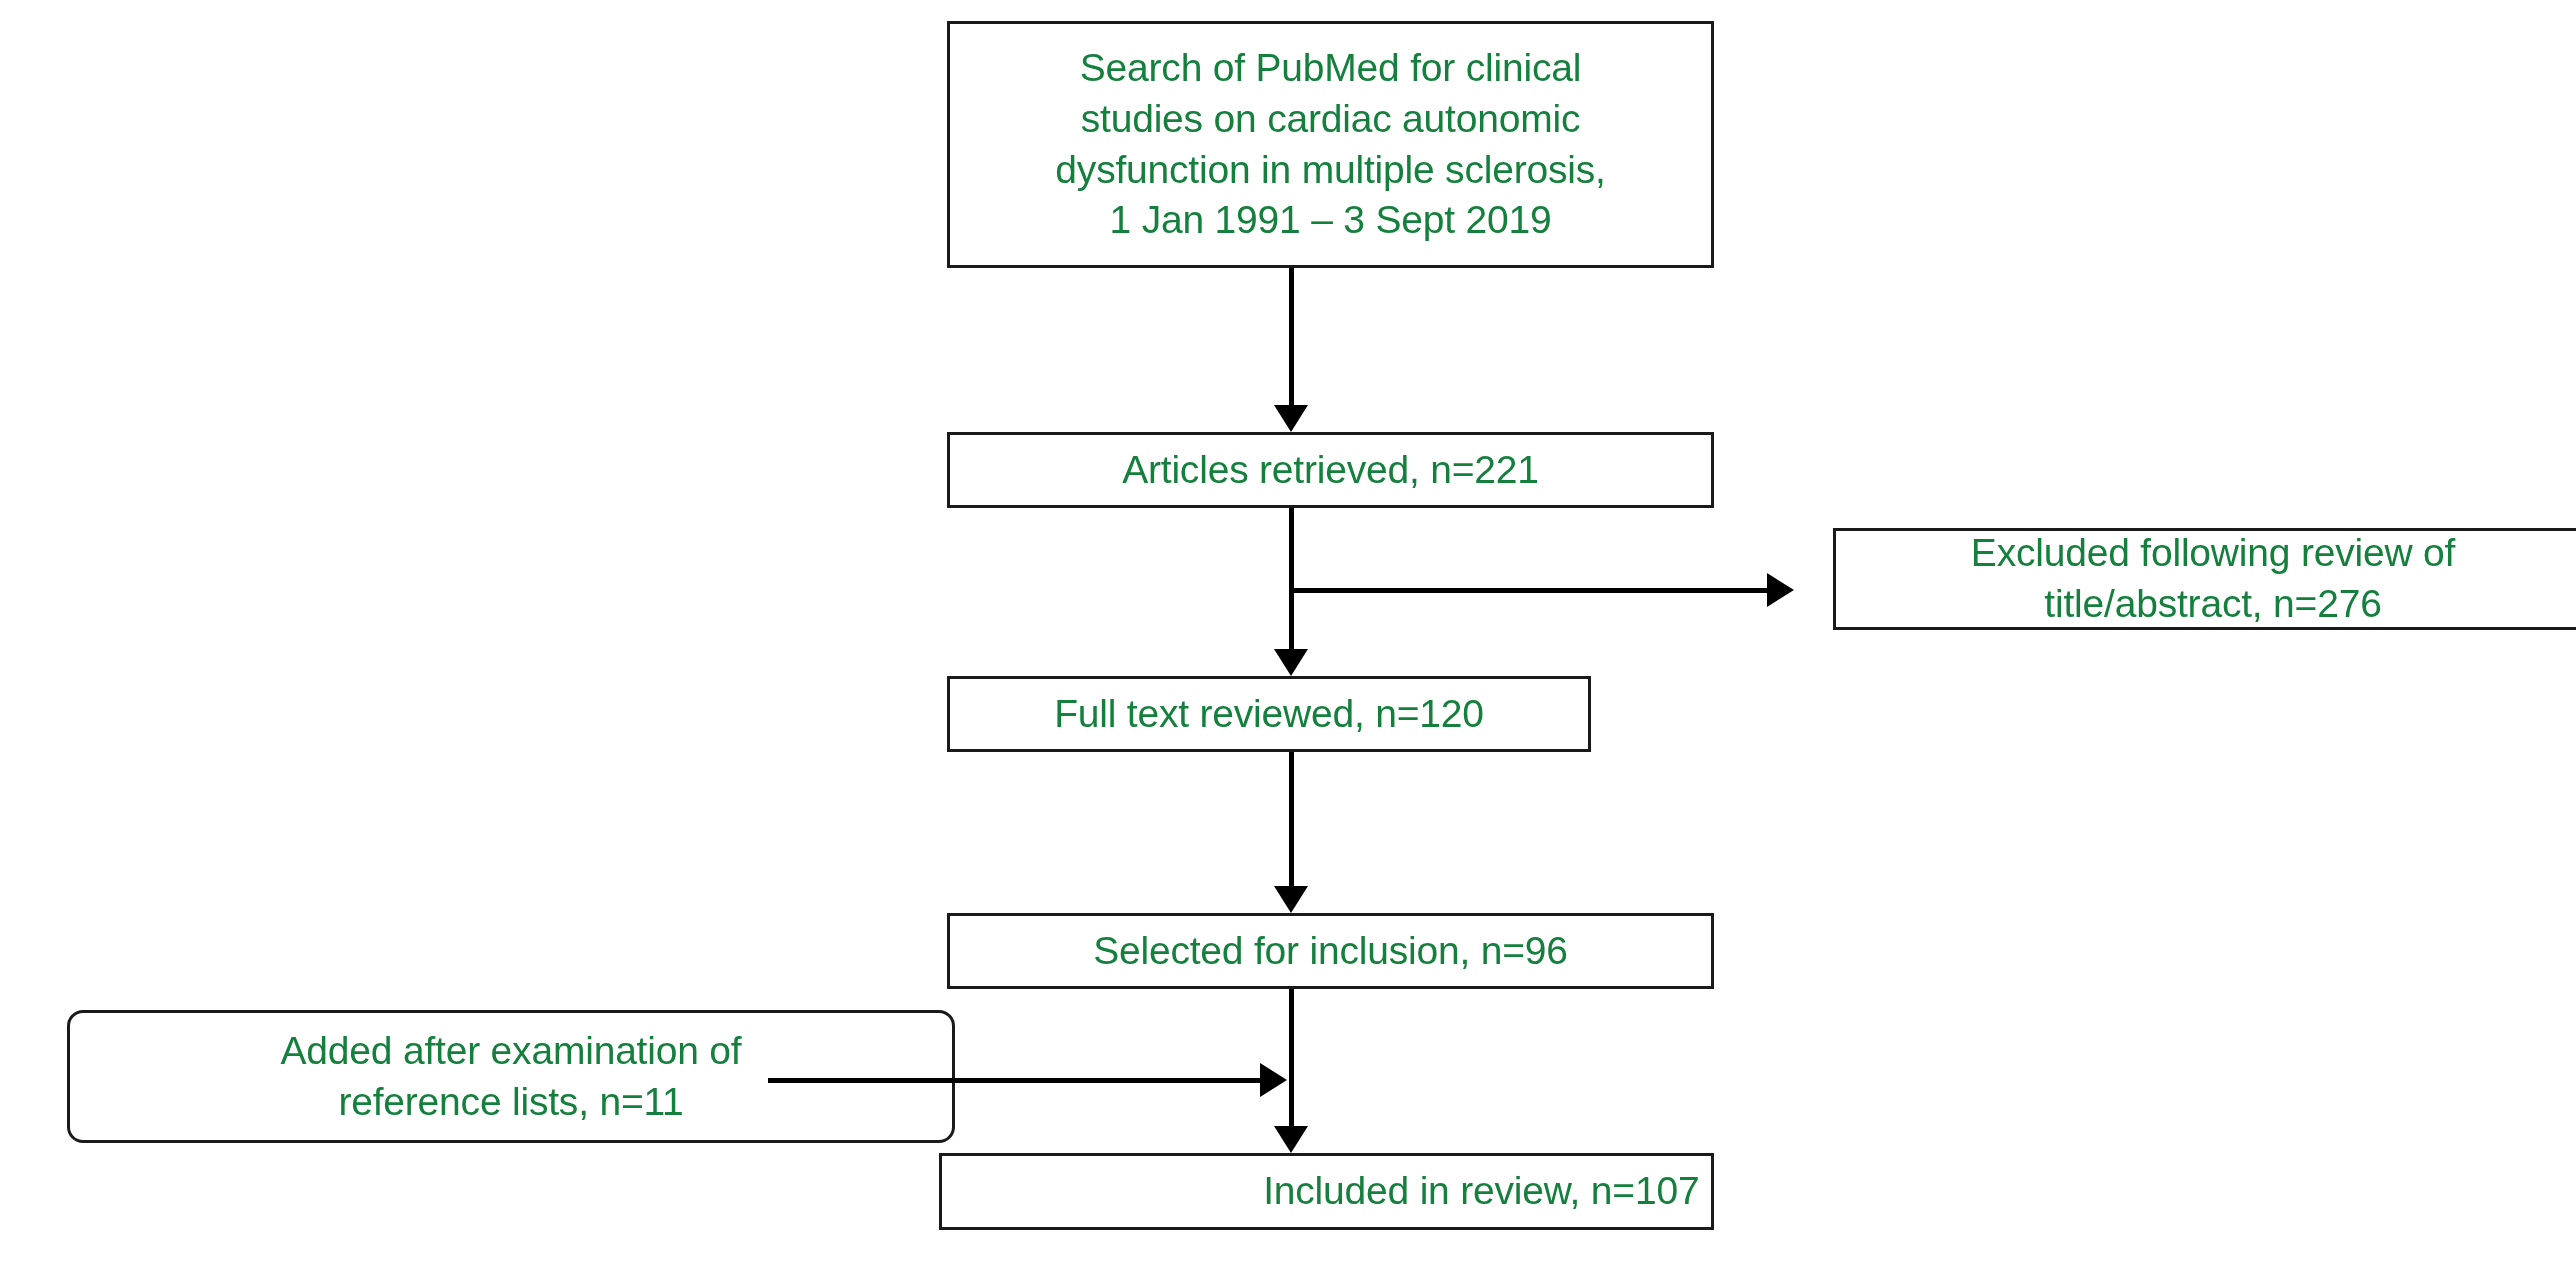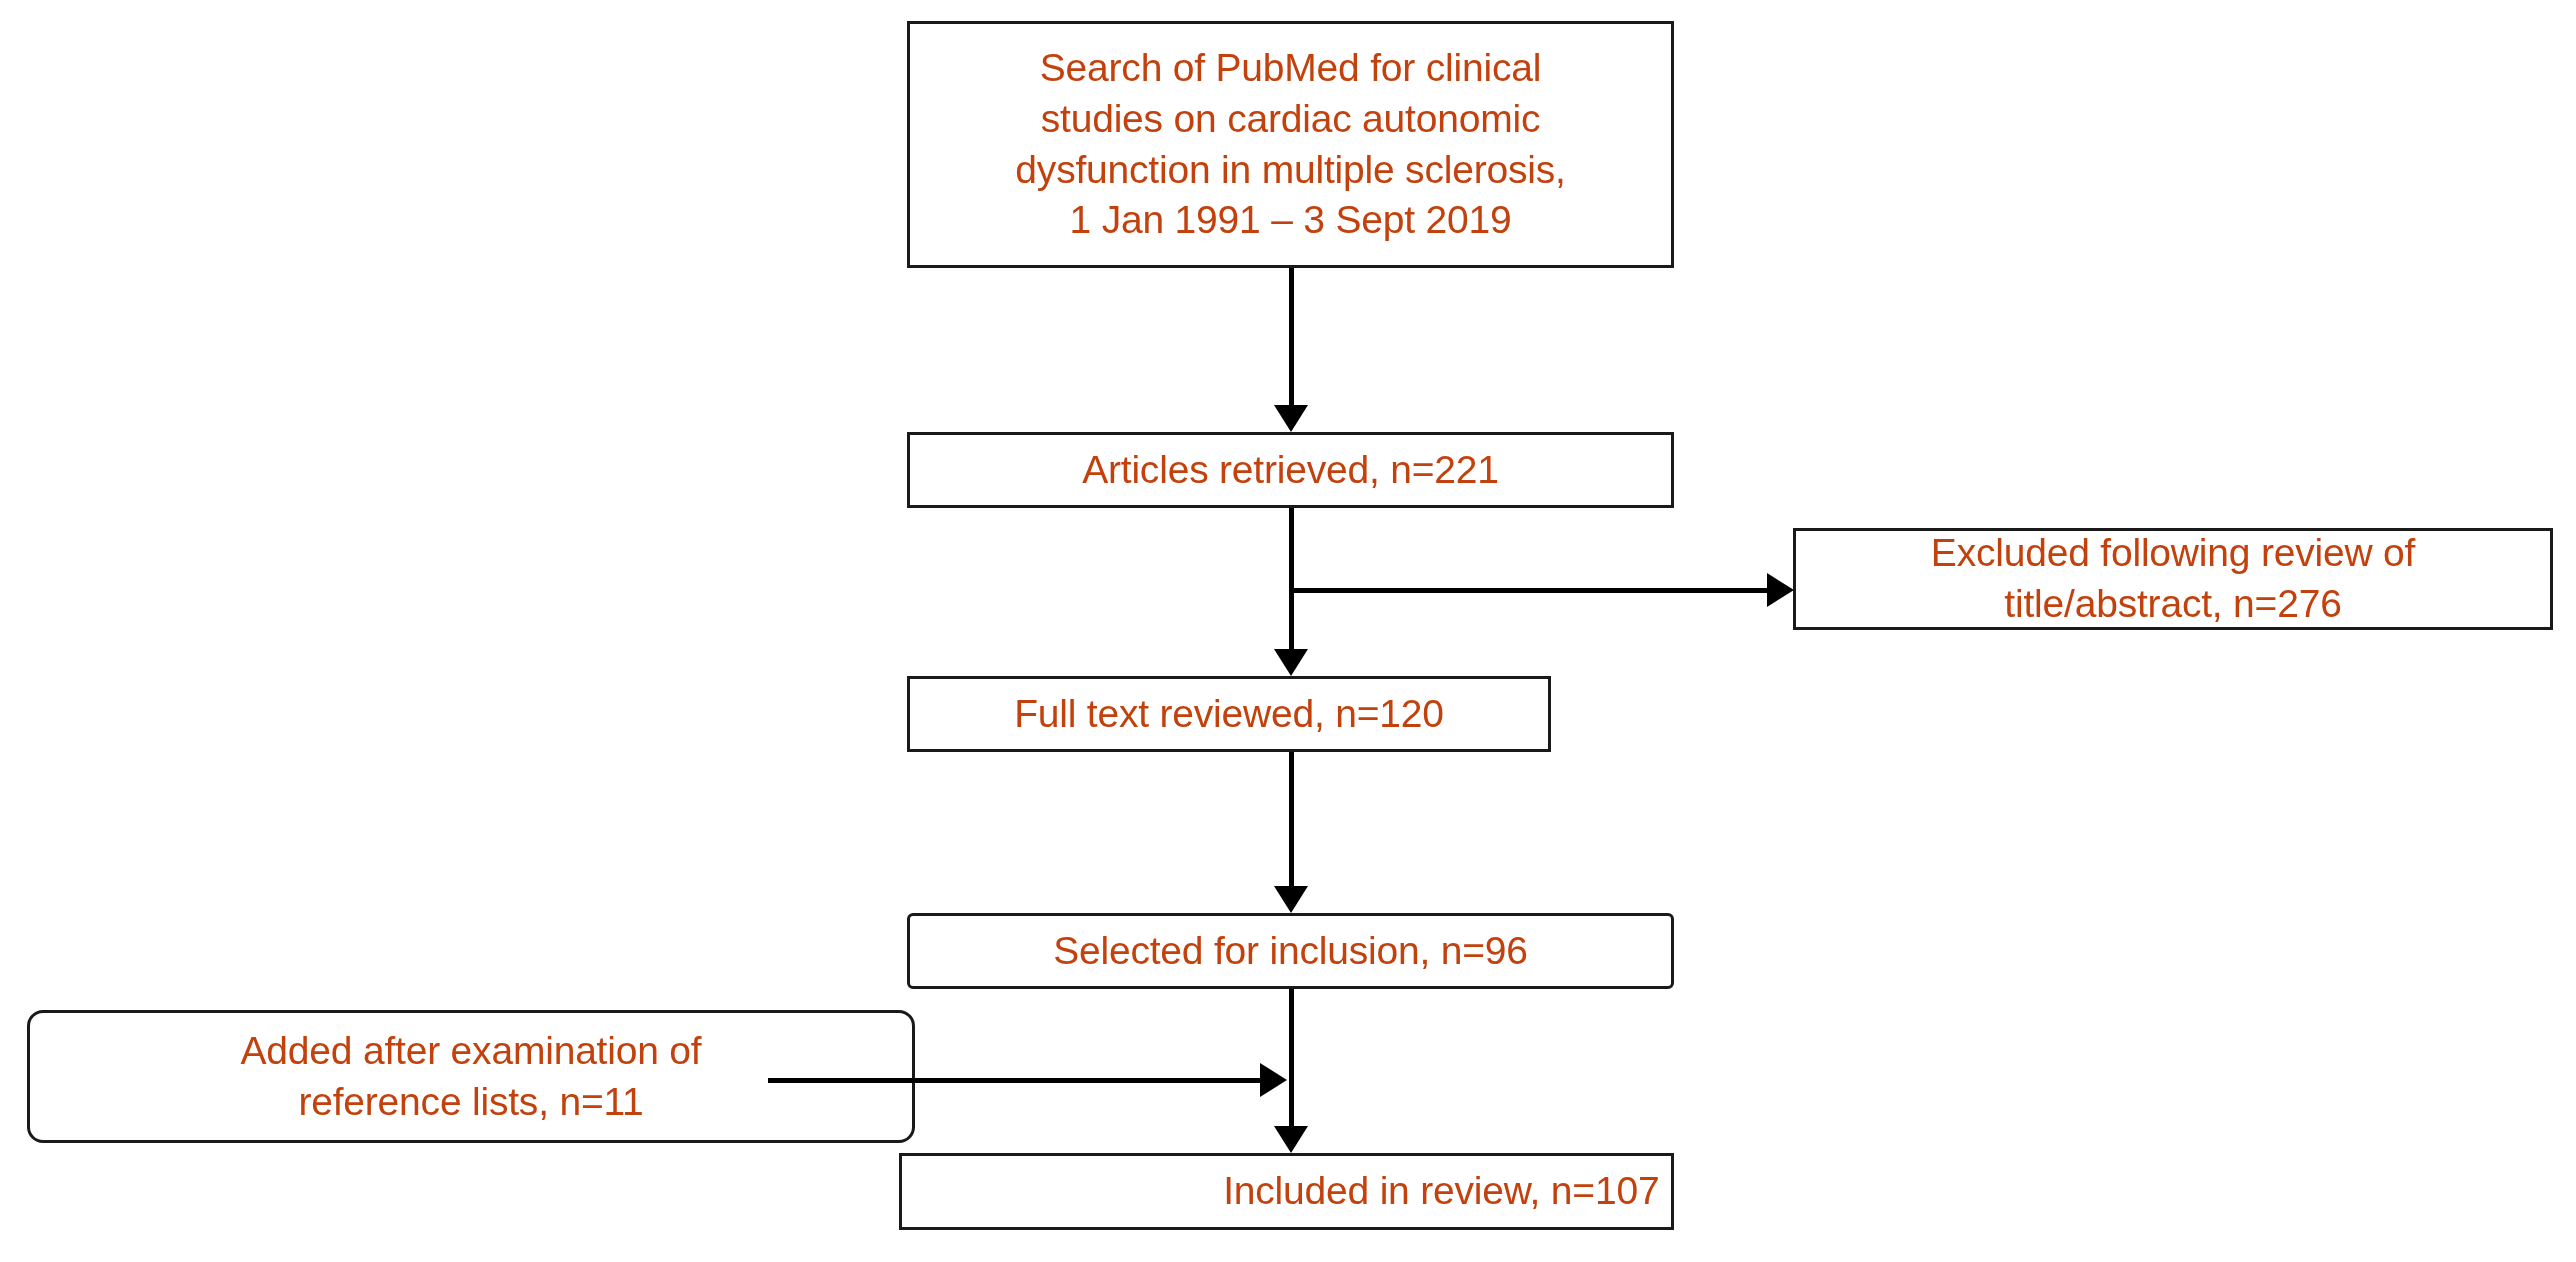--- a/index.html
+++ b/index.html
@@ -20,36 +20,37 @@
   }
   .flowbox {
     position: absolute;
     box-sizing: border-box;
     border: 3.2px solid #1a1a1a;
     background: #ffffff;
     display: flex;
     align-items: center;
     justify-content: center;
     text-align: center;
-    color: #c2410c;
+    color: #15803d;
     font-size: 39px;
     line-height: 1.30;
     letter-spacing: -0.2px;
     padding: 2.6px 11.6px;
+    margin-left: 40px;
   }
   .flowbox .txt {
     display: block;
     width: 100%;
     white-space: pre-line;
   }
   
   #box-search        { left: 907px; top: 21.3px;   width: 767px; height: 247px; }
   #box-retrieved     { left: 907px; top: 432px;  width: 767px; height: 76px; }
   #box-fulltext      { left: 907px; top: 676px; width: 644px; height: 76px; }
-  #box-selected      { left: 907px; top: 913px; width: 767px; height: 76px; border-radius: 6px; }
+  #box-selected      { left: 907px; top: 913px; width: 767px; height: 76px; }
   #box-included      { left: 899px; top: 1153px; width: 775px; height: 77px; text-align: right; }
   
   #box-excluded      { left: 1793px; top: 528px;  width: 760px; height: 102px; }
   #box-added         { left: 27px;   top: 1010px; width: 888px; height: 133px; border-radius: 16px; }
 
   
   .vline {
     position: absolute;
     width: 4.5px;
     background: #000000;

